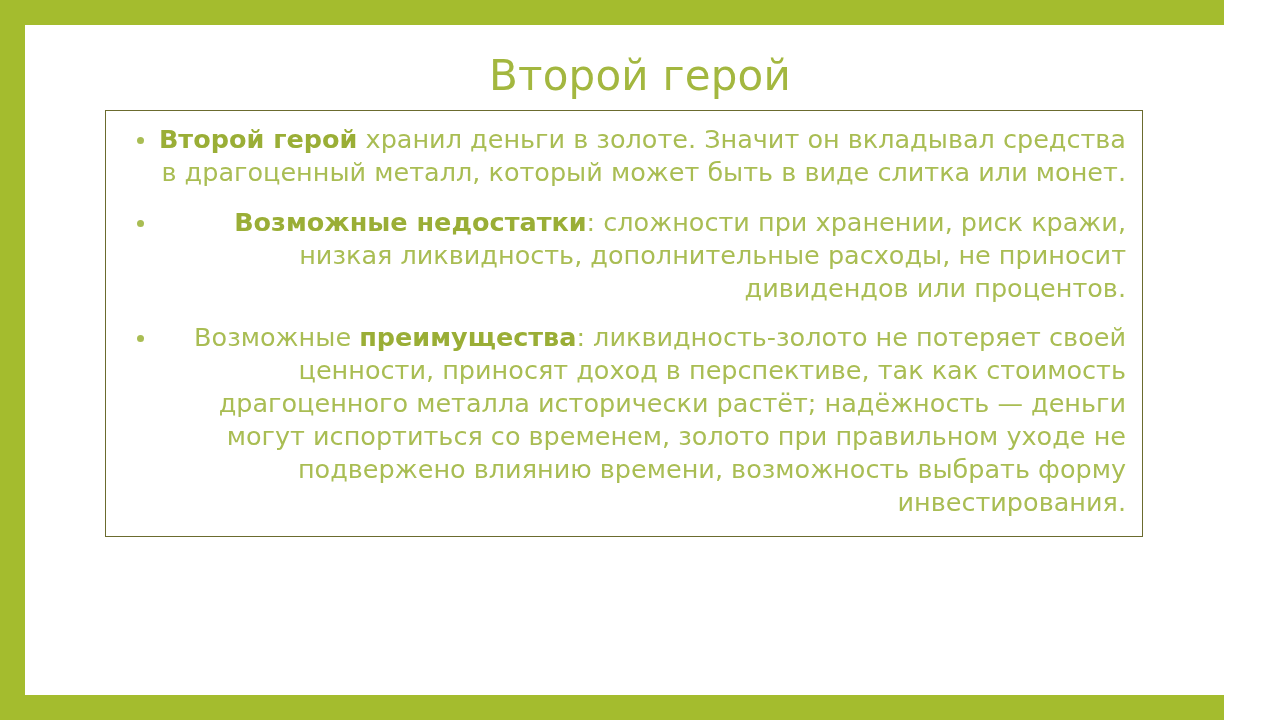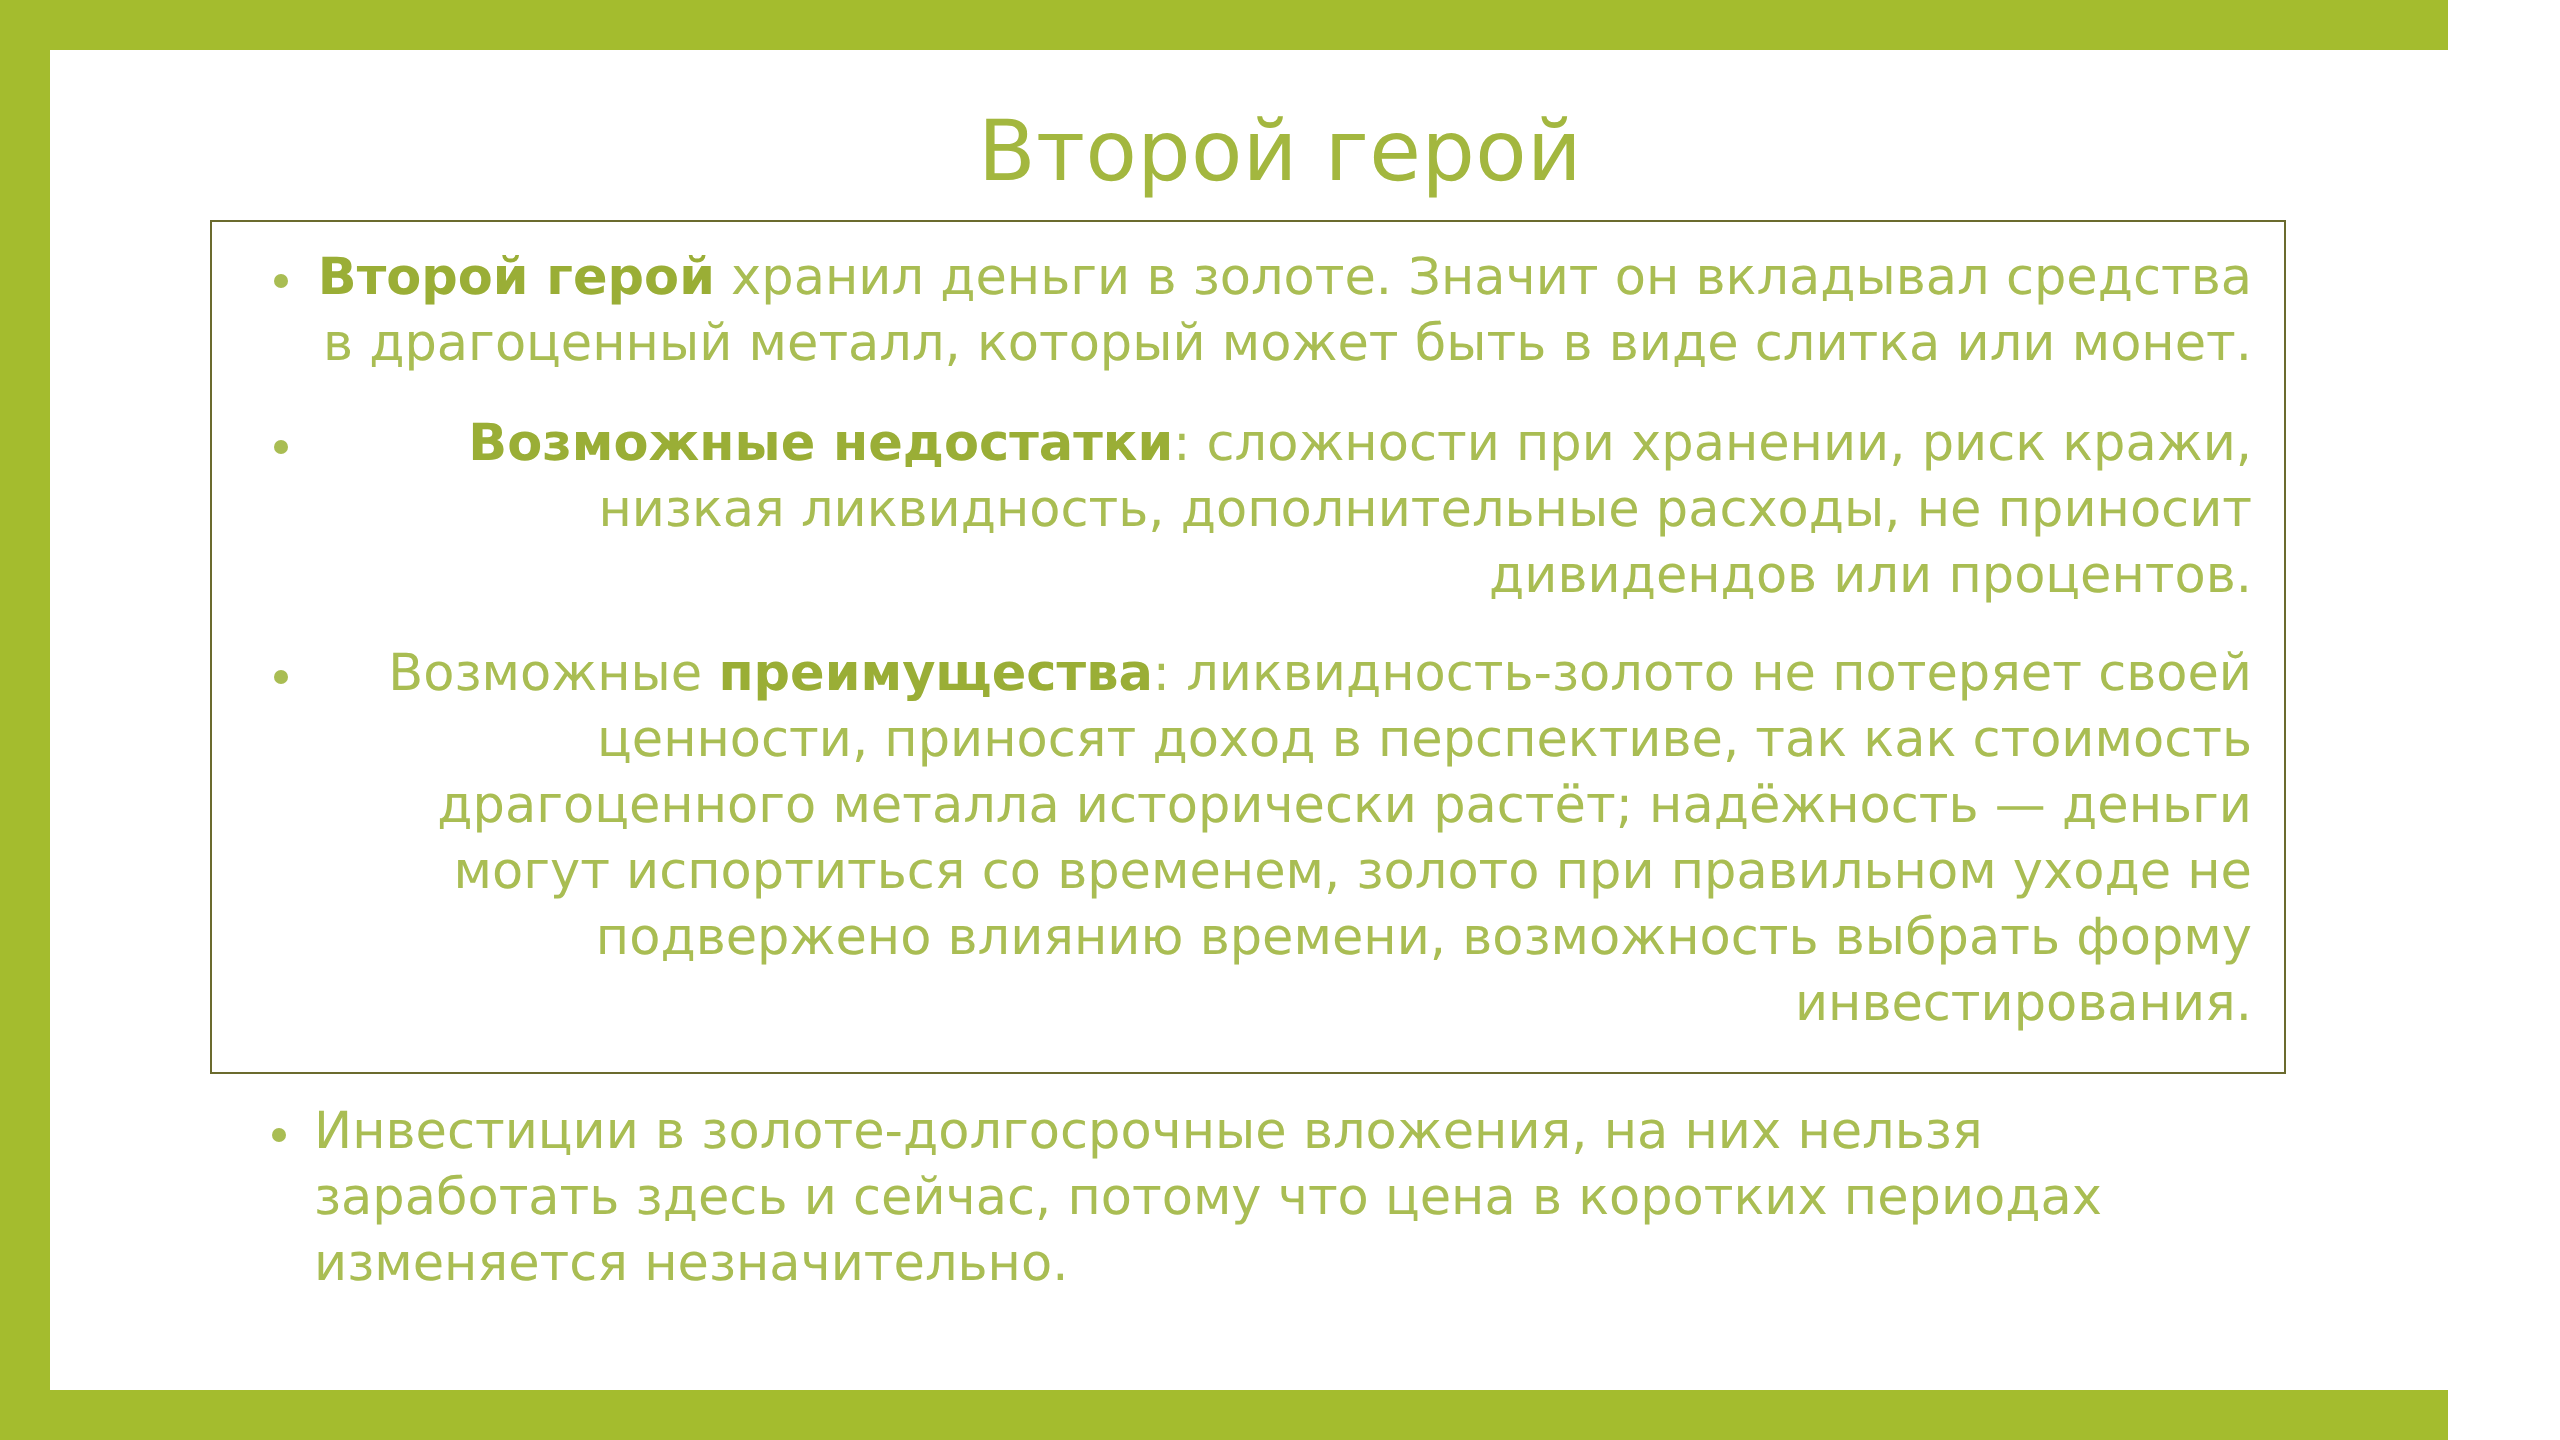--- a/index.html
+++ b/index.html
@@ -126,22 +126,15 @@
           <span class="b">Возможные недостатки</span><span>: сложности при хранении, риск кражи, низкая ликвидность, дополнительные расходы, не приносит дивидендов или процентов.</span>
         </li>
 
         <li class="bullet">
           <span>Возможные </span><span class="b">преимущества</span><span>: ликвидность-золото не потеряет своей ценности, приносят доход в перспективе, так как стоимость драгоценного металла исторически растёт; надёжность — деньги могут испортиться со временем, золото при правильном уходе не подвержено влиянию времени, возможность выбрать форму инвестирования.</span>
         </li>
 
       </ul>
     </div>
 
-    <div class="outside-block">
-      <ul class="bullets">
-        <li class="bullet">
-          <span>Инвестиции в золоте-долгосрочные вложения, на них нельзя заработать здесь и сейчас, потому что цена в коротких периодах изменяется незначительно.</span>
-        </li>
-      </ul>
-    </div>
 
   </div>
 </div>
 
 </body></html>

